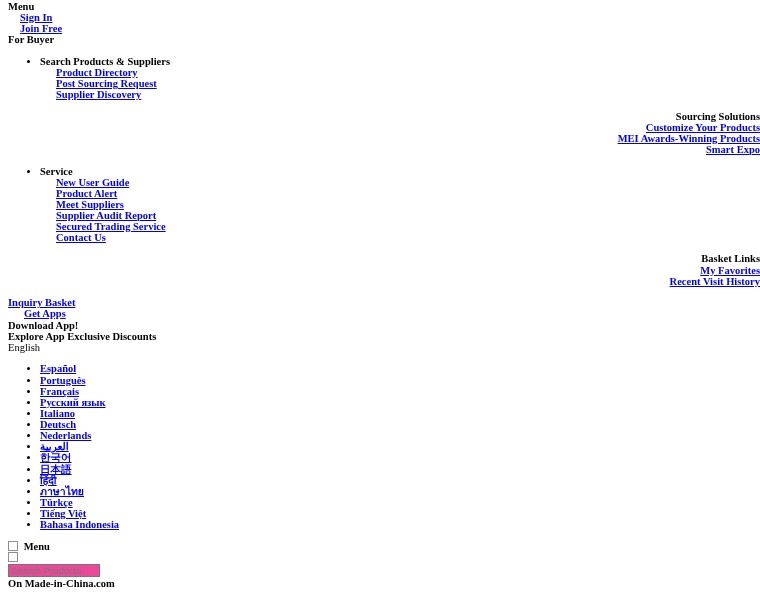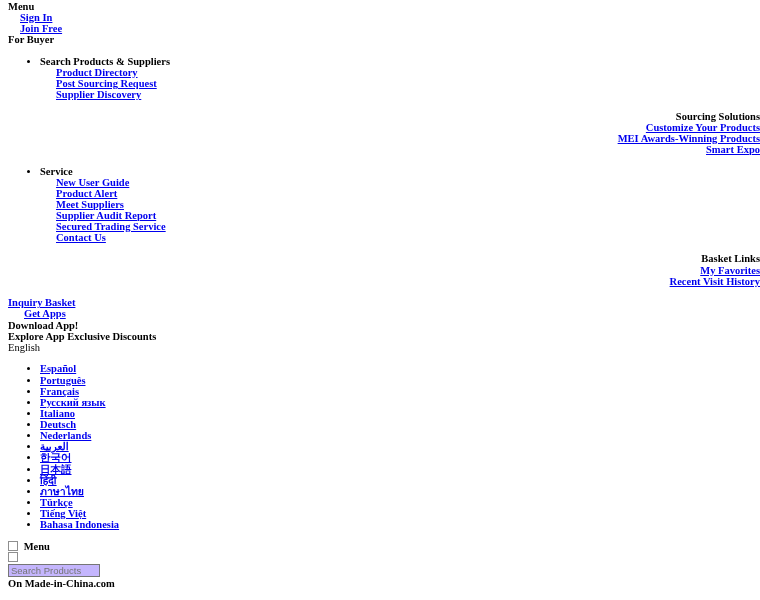--- a/index.html
+++ b/index.html
@@ -106,21 +106,21 @@
   input.txt {
     font-family: "Liberation Sans", "DejaVu Sans", sans-serif;
     font-size: 9.5px;
     color: #000;
     width: 92px;
     height: 13px;
     line-height: 13px;
     padding: 0 2px;
     margin: 1px 0 1px 0;
     border: 1px solid #767676;
-    background: #c4b5fd;
+    background: #ec4899;
     box-sizing: border-box;
     display: block;
     border-radius: 0;
   }
   input.txt::placeholder {
     color: #757575;
     opacity: 1;
   }
 </style>
 </head>

